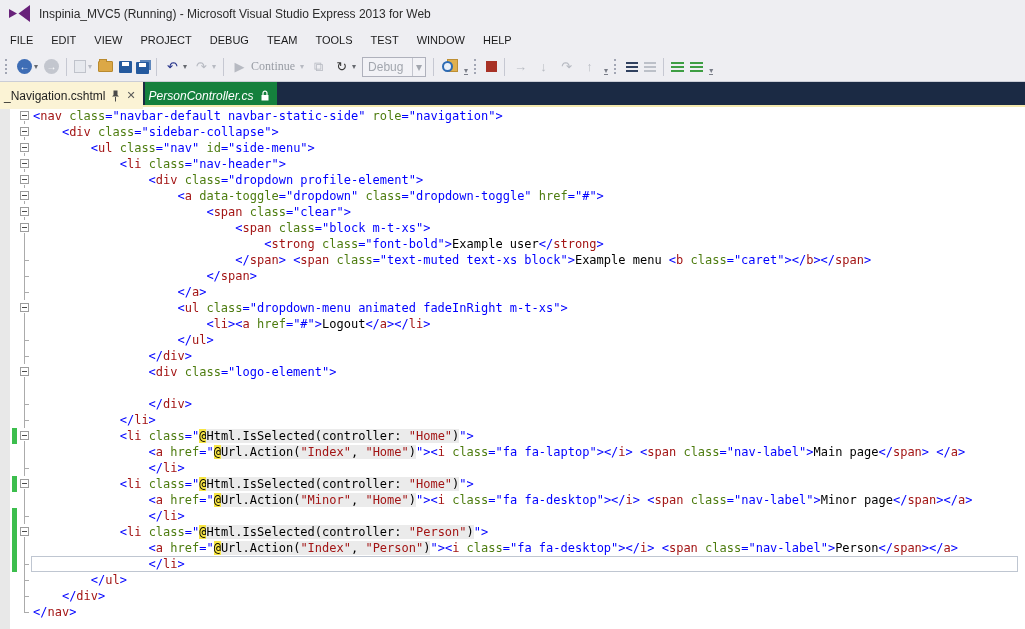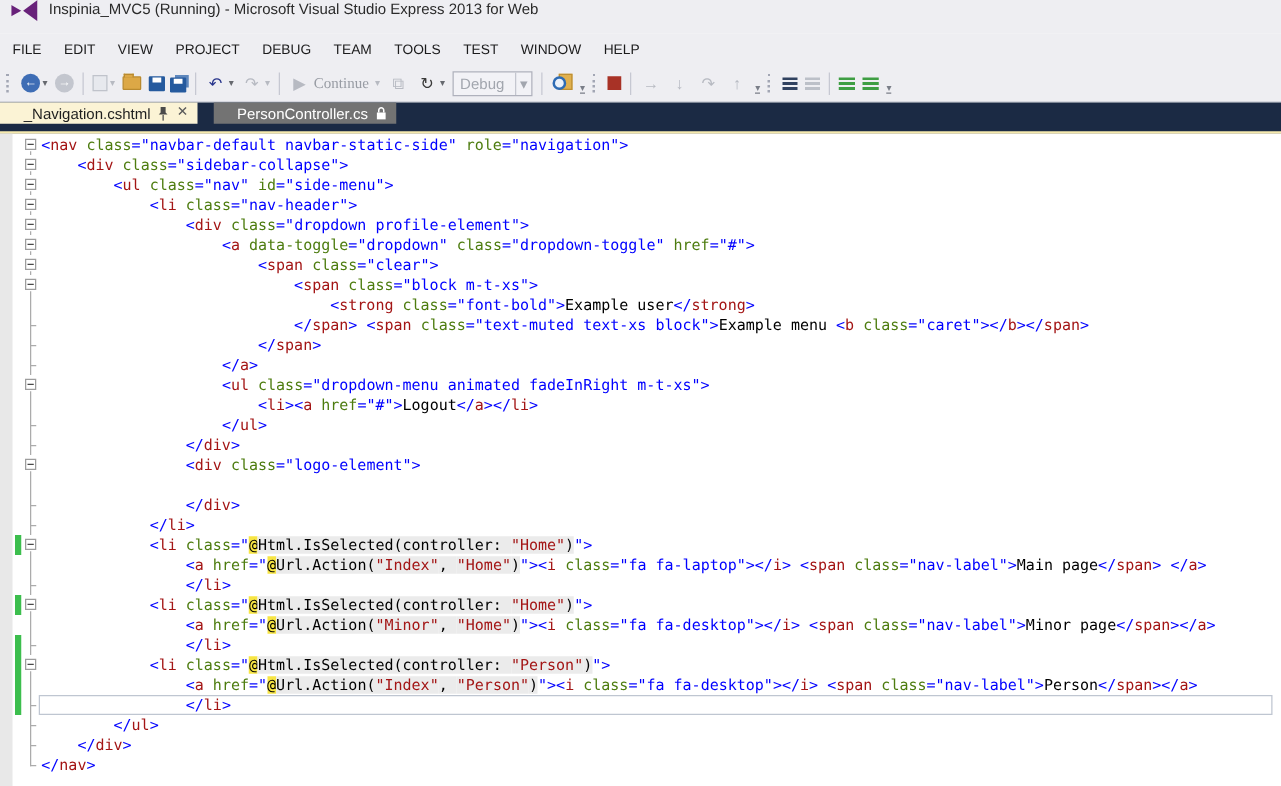--- a/index.html
+++ b/index.html
@@ -1,20 +1,20 @@
 <!DOCTYPE html>
 <html><head>
 <meta charset="utf-8">
 <style>
 * { box-sizing: border-box; margin: 0; padding: 0; }
 html,body { width: 1025px; height: 629px; overflow: hidden; }
 body { font-family: "Liberation Sans", sans-serif; background: #fff; cursor: default; }
 
 
-.titlebar { height: 27px; background: #EEEEF2; display: flex; gap: 9px; padding-left: 9px; font-size: 12px; color: #2B2B2B; }
+.titlebar { height: 27px; background: #EEEEF2; display: flex; align-items: center; gap: 9px; padding-left: 9px; font-size: 12px; color: #2B2B2B; }
 .menubar { height: 25px; background: #EEEEF2; display: flex; align-items: center; font-size: 11px; color: #1B1B1C; padding-left: 1px; text-align: right; }
 .menu-item { padding: 4px 9px; }
 
 .toolbar { height: 30px; background: #EEEEF2; display: flex; align-items: center; padding-left: 3px; border-bottom: 1px solid #CBCDD6; }
 .tb-sep { width: 1px; height: 18px; background: #C6C8D2; margin: 0 4px; flex: none; }
 .tb-grip { width: 5px; height: 15px; border-left: 2px dotted #A2A6B4; margin: 0 4px 0 2px; flex: none; }
 .tb-btn { display: inline-flex; align-items: center; height: 22px; padding: 0 2px; margin: 0 1px; flex: none; }
 .caret { font-size: 8px; color: #66696F; margin-left: 2px; }
 .caret.dis { color: #B7BAC2; }
 .overflow { font-size: 8px; color: #7A7E88; margin: 8px 4px 0 3px; border-bottom: 1px solid #7A7E88; line-height: 7px; }
@@ -36,23 +36,23 @@
 .sh-find { width: 17px; height: 15px; position: relative; }
 .sh-find::before { content:""; position:absolute; right:0; top:0; width:9px; height:11px; background:#E0B04E; border:1px solid #BE8F33; }
 .sh-find::after { content:""; position:absolute; left:1px; top:2px; width:7px; height:7px; border:2px solid #2D6BB4; border-radius:50%; background:#EAF1FA; }
 .tb-label { font-size: 12px; color: #989CA4; margin: 0 3px; font-family: Liberation Serif, serif; }
 .combo { width: 64px; height: 20px; border: 1px solid #AFB1BC; display: inline-flex; align-items: center; justify-content: space-between; padding-left: 5px; font-size: 12px; color: #A2A6AE; background: #F2F2F6; margin: 0 3px; }
 .combo .cbx { border-left: 1px solid #C4C6CF; height: 100%; display: flex; align-items: center; padding: 0 3px; }
 
 
 .tabstrip { height: 25px; background: #1B2A44; display: flex; position: relative; }
 .tabstrip::after { content: ""; position: absolute; left: 0; right: 0; bottom: 0; height: 2px; background: #F5E9AE; }
-.tab { height: 17px; display: flex; align-items: center; gap: 6px; padding: 0 7px 0 19px; font-size: 12px; white-space: nowrap; }
+.tab { height: 27px; display: flex; align-items: center; gap: 6px; padding: 0 7px 0 4px; font-size: 12px; white-space: nowrap; }
 .tab.active { background: #FBF3D5; color: #1E1E1E; z-index: 1; }
-.tab.inactive { background: #737373; color: #FFFFFF; margin-left: 13px; }
+.tab.inactive { background: #15803d; color: #FFFFFF; margin-left: 2px; font-style: italic; }
 .tab .close-x { font-size: 11px; color: #5A5A5A; line-height: 11px; }
 
 
 .editor { position: relative; height: 522px; background: #fff; font-family: "DejaVu Sans Mono", "Liberation Mono", monospace; font-size: 12px; }
 .ind-margin { position: absolute; left: 0; top: 0; bottom: 0; width: 10px; background: #E8E8E8; }
 .lines { position: absolute; left: 0; top: 1px; right: 0; }
 .cl { position: relative; height: 16px; line-height: 16px; white-space: pre; }
 .cl .txt { position: absolute; left: 33px; top: 0; }
 .green-bar { position: absolute; left: 12px; top: 0; width: 5px; height: 16px; background: #3CBE4D; }
 .fold-box { position: absolute; left: 20px; top: 3px; width: 9px; height: 9px; border: 1px solid #9D9D9D; background: #fff; z-index: 2; }

